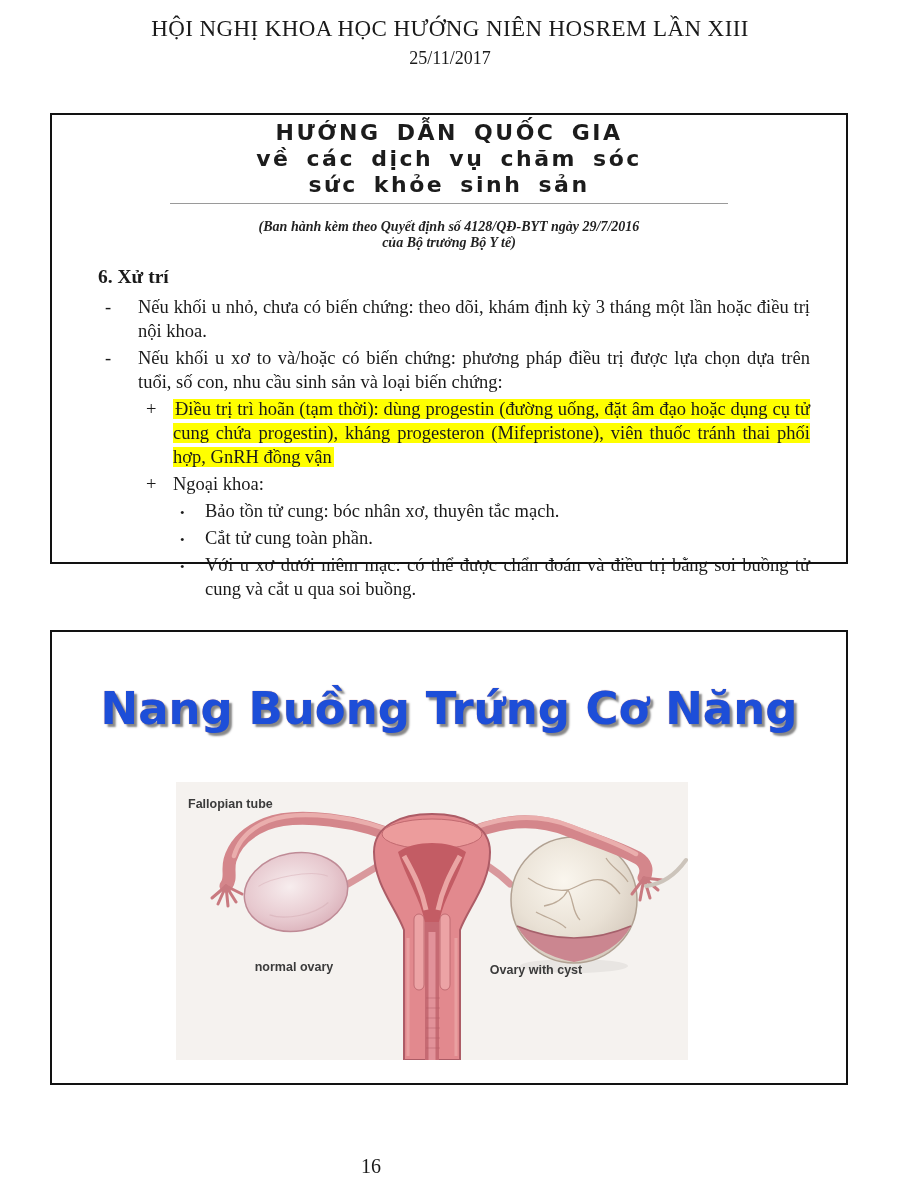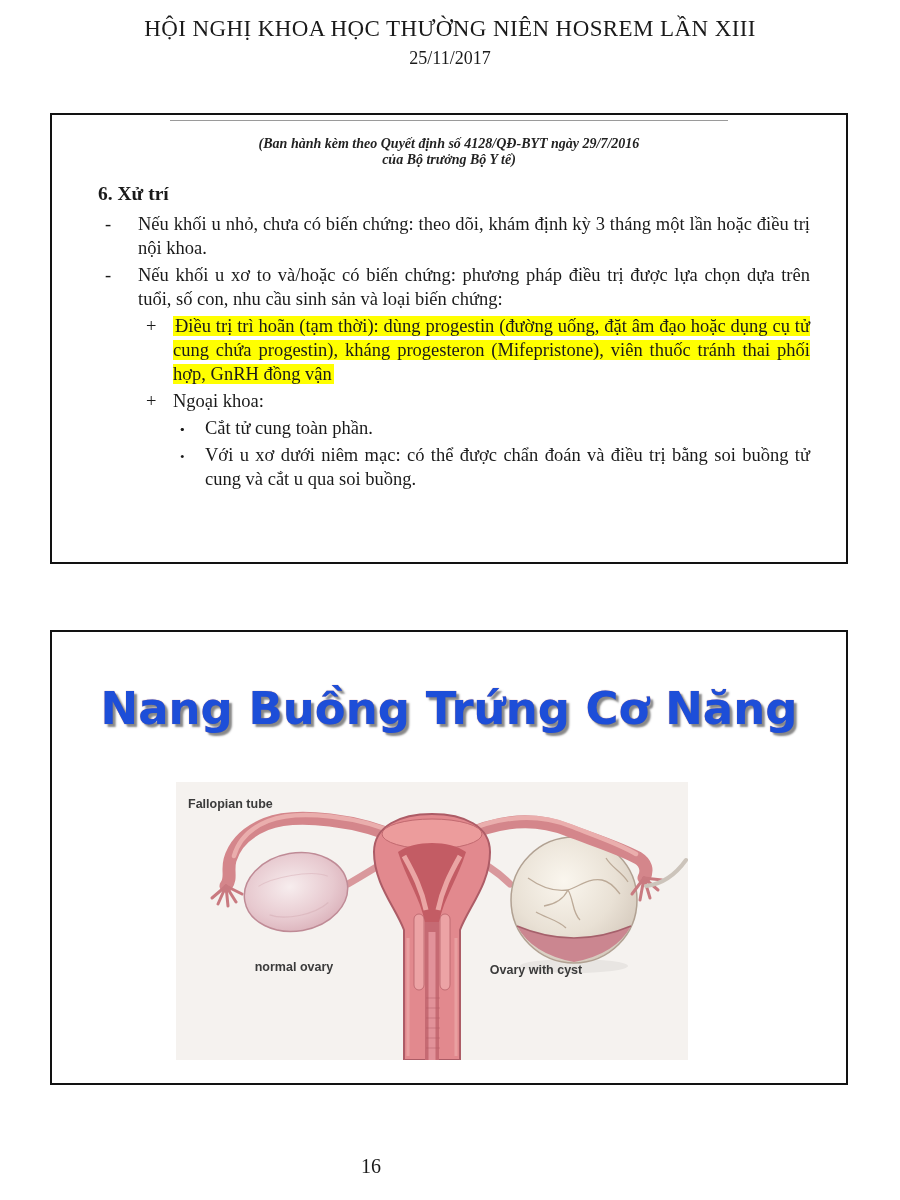--- a/index.html
+++ b/index.html
@@ -63,25 +63,30 @@
     font-weight:bold; fill:#3b3b3b;
   }
 
   
   .pagenum { position:absolute; top:1155px; left:0; width:742px; text-align:center; font-size:20px; }
 </style>
 </head>
 <body>
 
 <div class="page-header">
-  <div class="conf-title">HỘI NGHỊ KHOA HỌC THƯỜNG NIÊN HOSREM LẦN XIII</div>
+  <div class="conf-title">HỘI NGHỊ KHOA HỌC HƯỚNG NIÊN HOSREM LẦN XIII</div>
   <div class="conf-date">25/11/2017</div>
 </div>
 
 <div class="gbox">
+  <div class="gtitle">
+    <div>HƯỚNG DẪN QUỐC GIA</div>
+    <div>về các dịch vụ chăm sóc</div>
+    <div>sức khỏe sinh sản</div>
+  </div>
   <hr class="ghr">
   <div class="gsub">
     <div>(Ban hành kèm theo Quyết định số 4128/QĐ-BYT ngày 29/7/2016</div>
     <div>của Bộ trưởng Bộ Y tế)</div>
   </div>
   <div class="gheading">6. Xử trí</div>
   <div class="glist">
     <div class="row l1">
       <span class="mk">-</span>
       <span>Nếu khối u nhỏ, chưa có biến chứng: theo dõi, khám định kỳ 3 tháng một lần hoặc điều trị nội khoa.</span>
@@ -93,20 +98,21 @@
     <div class="row l2">
       <span class="mk">+</span>
       <span class="hl" style="background-color: rgb(255, 255, 0);">Điều trị trì hoãn (tạm thời): dùng progestin (đường uống, đặt âm đạo hoặc dụng cụ tử cung chứa progestin), kháng progesteron (Mifepristone), viên thuốc tránh thai phối hợp, GnRH đồng vận</span>
     </div>
     <div class="row l2">
       <span class="mk">+</span>
       <span>Ngoại khoa:</span>
     </div>
     <div class="row l3">
       <span class="mk">•</span>
+      <span>Bảo tồn tử cung: bóc nhân xơ, thuyên tắc mạch.</span>
     </div>
     <div class="row l3">
       <span class="mk">•</span>
       <span>Cắt tử cung toàn phần.</span>
     </div>
     <div class="row l3">
       <span class="mk">•</span>
       <span>Với u xơ dưới niêm mạc: có thể được chẩn đoán và điều trị bằng soi buồng tử cung và cắt u qua soi buồng.</span>
     </div>
   </div>

